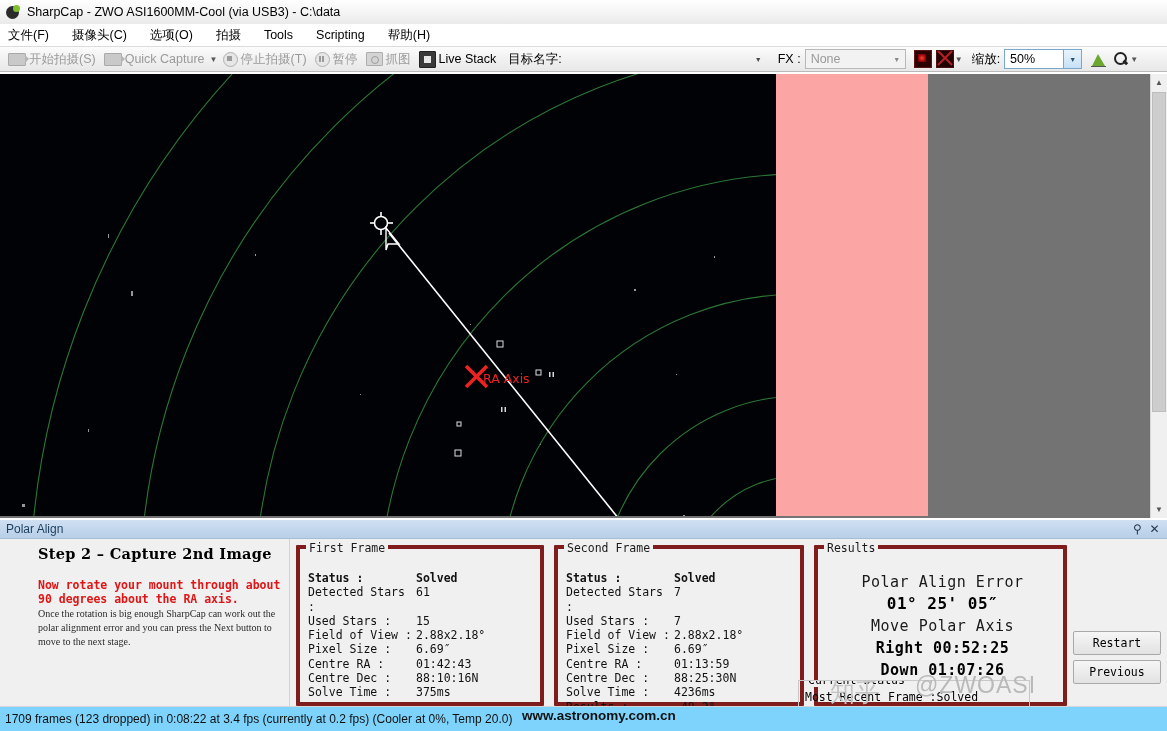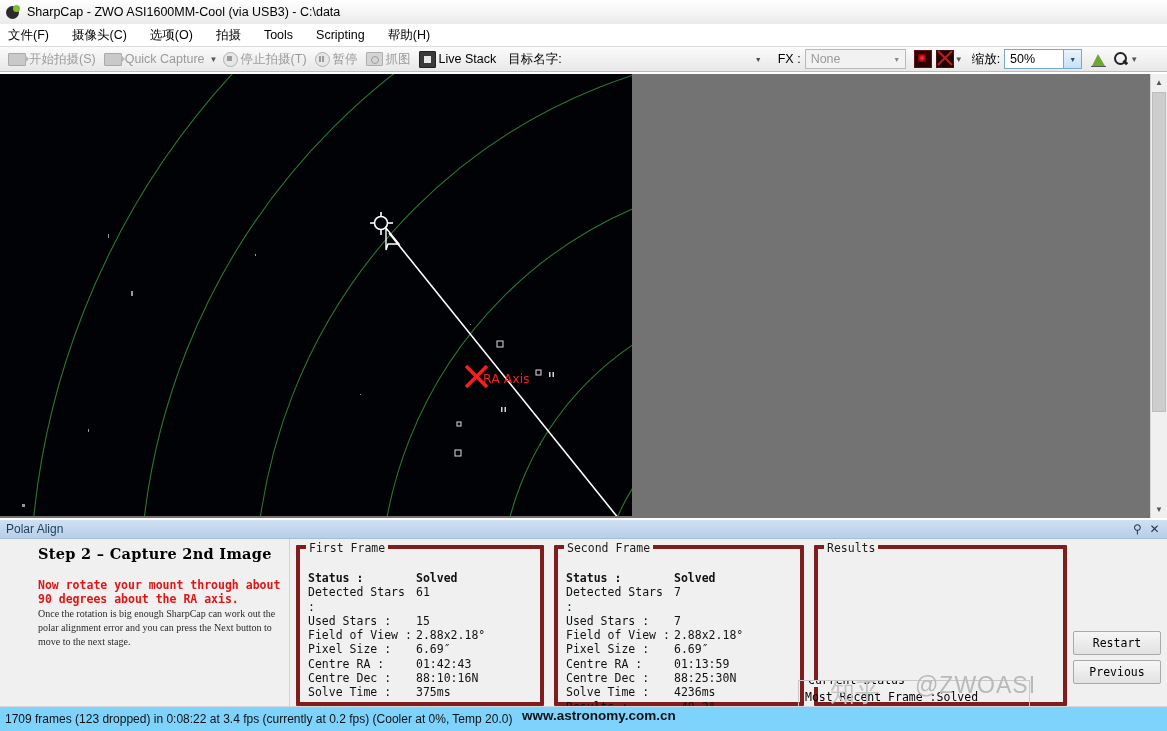--- a/index.html
+++ b/index.html
@@ -248,21 +248,21 @@
   .image-area {
     position: absolute;
     left: 0; top: 74px;
     width: 1167px; height: 444px;
     background: #737373;
     overflow: hidden;
   }
   .image-canvas {
     position: absolute;
     left: 0; top: 0;
-    width: 632px; height: 442px;
+    width: 928px; height: 442px;
     background: #fca5a5;
     overflow: hidden;
   }
   .image-canvas svg { display: block; }
 
   .scroll-v {
     position: absolute;
     right: 0; top: 0;
     width: 17px; height: 444px;
     background: #f0f0f0;
@@ -752,20 +752,27 @@
         <span class="v">4236ms</span>
       </div>
       <div class="kv-row">
         <span class="k">Results :</span>
         <span class="v">-48.2°</span>
       </div>
     </div>
 
     <div class="gbox col-results" style="margin-right:100px;">
       <span class="legend">Results</span>
+      <div class="results-inner">
+        <div class="res-caption">Polar Align Error</div>
+        <div class="res-value">01° 25' 05″</div>
+        <div class="res-move">Move Polar Axis</div>
+        <div class="res-line">Right 00:52:25</div>
+        <div class="res-line">Down 01:07:26</div>
+      </div>
     </div>
 
     <div class="cur-status">
       <span class="legend">Current Status</span>
       <div class="line">Most Recent Frame :Solved</div>
     </div>
 
     <div class="pa-buttons">
       <div class="pa-btn">Restart</div>
       <div class="pa-btn">Previous</div>

